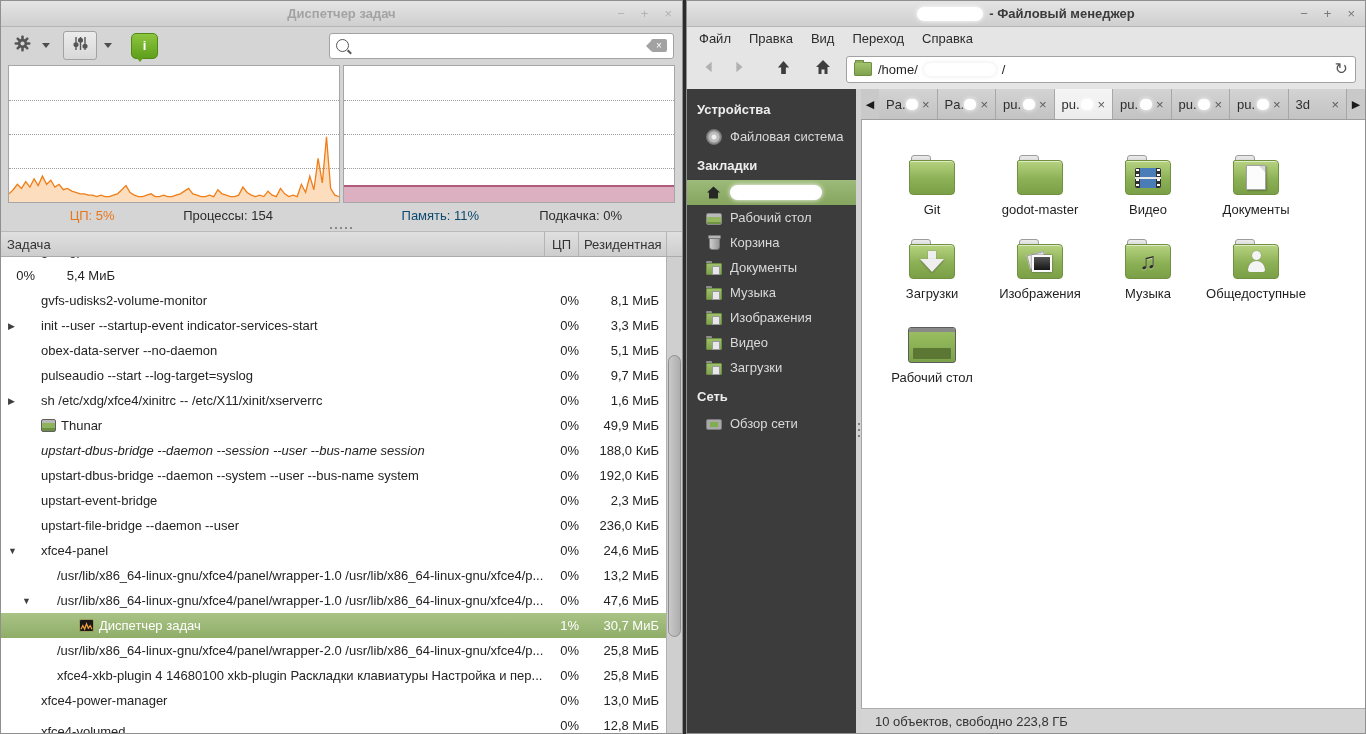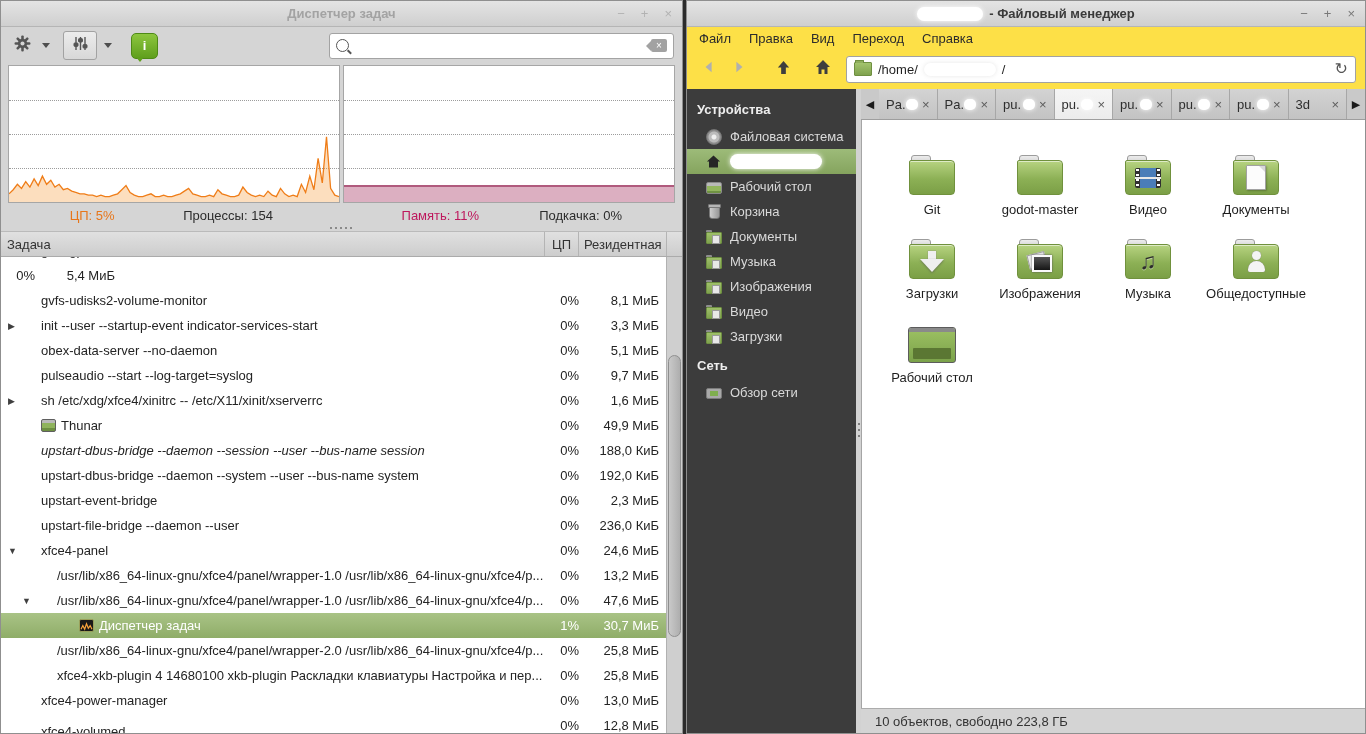--- a/index.html
+++ b/index.html
@@ -46,21 +46,21 @@
 
   .graphs{height:138px;flex:none;display:flex;gap:3px;padding:1px 7px 2px 7px;}
   .graph{flex:1;background:#fff;border:1px solid #a6a6a6;position:relative;overflow:hidden;}
   .gline{position:absolute;left:0;right:0;border-top:1px dotted #9c9c9c;}
   .graph svg{position:absolute;left:0;top:0;width:100%;height:100%;}
   .memfill{position:absolute;left:0;right:0;bottom:0;background:#dcafc1;border-top:2px solid #b05a7d;}
 
   .status-row{height:19px;flex:none;display:flex;font-size:13px;margin-top:1px;}
   .status-half{flex:1;display:flex;justify-content:space-evenly;align-items:center;}
   .st-cpu{color:#e8761a;}
-  .st-mem{color:#be185d;}
+  .st-mem{color:#0c4a6e;}
   .st-proc,.st-swap{color:#2c2c2c;}
   .splitter{height:6px;flex:none;position:relative;}
   .splitter::after{content:"";position:absolute;left:calc(50% - 12px);top:2px;width:2px;height:2px;background:#8a8a8a;
      box-shadow:5px 0 0 #8a8a8a,10px 0 0 #8a8a8a,15px 0 0 #8a8a8a,20px 0 0 #8a8a8a;}
 
   .theader{height:24px;flex:none;display:flex;background:linear-gradient(#e0e0e0,#cdcdcd);
            border-top:1px solid #bababa;border-bottom:1px solid #ababab;font-size:13px;color:#333;}
   .th{display:flex;align-items:center;border-right:1px solid #b4b4b4;box-sizing:border-box;}
   .th-name{flex:1;padding-left:6px;}
   .th-cpu{width:34px;justify-content:center;}
@@ -78,21 +78,21 @@
         background:linear-gradient(#b9b9b9 0 3px,#8fb35c 3px 8px,#6d8f41 8px);}
   .row-icon.taskmanager{background:#191919;border:1px solid #9aa05a;border-radius:2px;}
   .cpu-cell{width:34px;text-align:right;flex:none;}
   .mem-cell{width:88px;text-align:right;padding-right:8px;flex:none;box-sizing:border-box;}
   .trow.selected{background:linear-gradient(#a9c386,#8fad68);color:#fff;}
   .vscroll{position:absolute;top:0;right:0;bottom:0;width:15px;background:#cfcfcf;border-left:1px solid #b1b1b1;z-index:5;}
   .vthumb{position:absolute;left:1px;right:1px;top:98px;height:280px;border:1px solid #8f8f8f;
           border-radius:7px;background:linear-gradient(90deg,#c9c9c9,#aeaeae);}
 
   
-  .fm-window{left:686px;top:0;width:680px;height:734px;display:flex;flex-direction:column;background:#fde047;}
+  .fm-window{left:686px;top:0;width:680px;height:734px;display:flex;flex-direction:column;background:#e5e5e5;}
   .blob{background:#fff;border-radius:8px;box-shadow:0 0 5px rgba(255,255,255,.95);display:inline-block;}
   .title-blob{width:66px;height:14px;margin-right:6px;}
   .fm-menubar{height:22px;flex:none;display:flex;align-items:center;padding-left:3px;font-size:13px;color:#2c2c2c;}
   .menu-item{padding:0 9px;}
   .fm-toolbar{height:40px;flex:none;display:flex;align-items:center;padding:0 9px;gap:4px;}
   .navbtn{width:26px;height:24px;display:flex;align-items:center;justify-content:center;flex:none;}
   .navbtn svg{fill:#3e3e3e;}
   .navbtn.disabled svg{fill:#b0b0b0;}
   .pathbar{flex:1;height:25px;background:#fff;border:1px solid #a2a2a2;border-radius:3px;margin-left:6px;
            display:flex;align-items:center;padding:0 7px;gap:6px;font-size:13px;color:#1f1f1f;}
@@ -538,20 +538,21 @@
     </div>
   </div>
 
   <div class="fm-content">
     <div class="sidebar">
         <div class="sb-header">Устройства</div>
   <div class="sb-item">
     <span class="sbi filesystem"></span>
     <span class="sb-label">Файловая система</span>
   </div>
+<div class="sb-header">Закладки</div>
   <div class="sb-item selected">
     <span class="sbi home"><svg width="15" height="15" viewBox="0 0 16 16">
               <path d="M8 1.5 L15 8 H12.8 V14.5 H3.2 V8 H1 z"></path>
             </svg></span>
     <span class="blob sb-blob"></span>
   </div>
 
   <div class="sb-item">
     <span class="sbi desktop"></span>
     <span class="sb-label">Рабочий стол</span>

